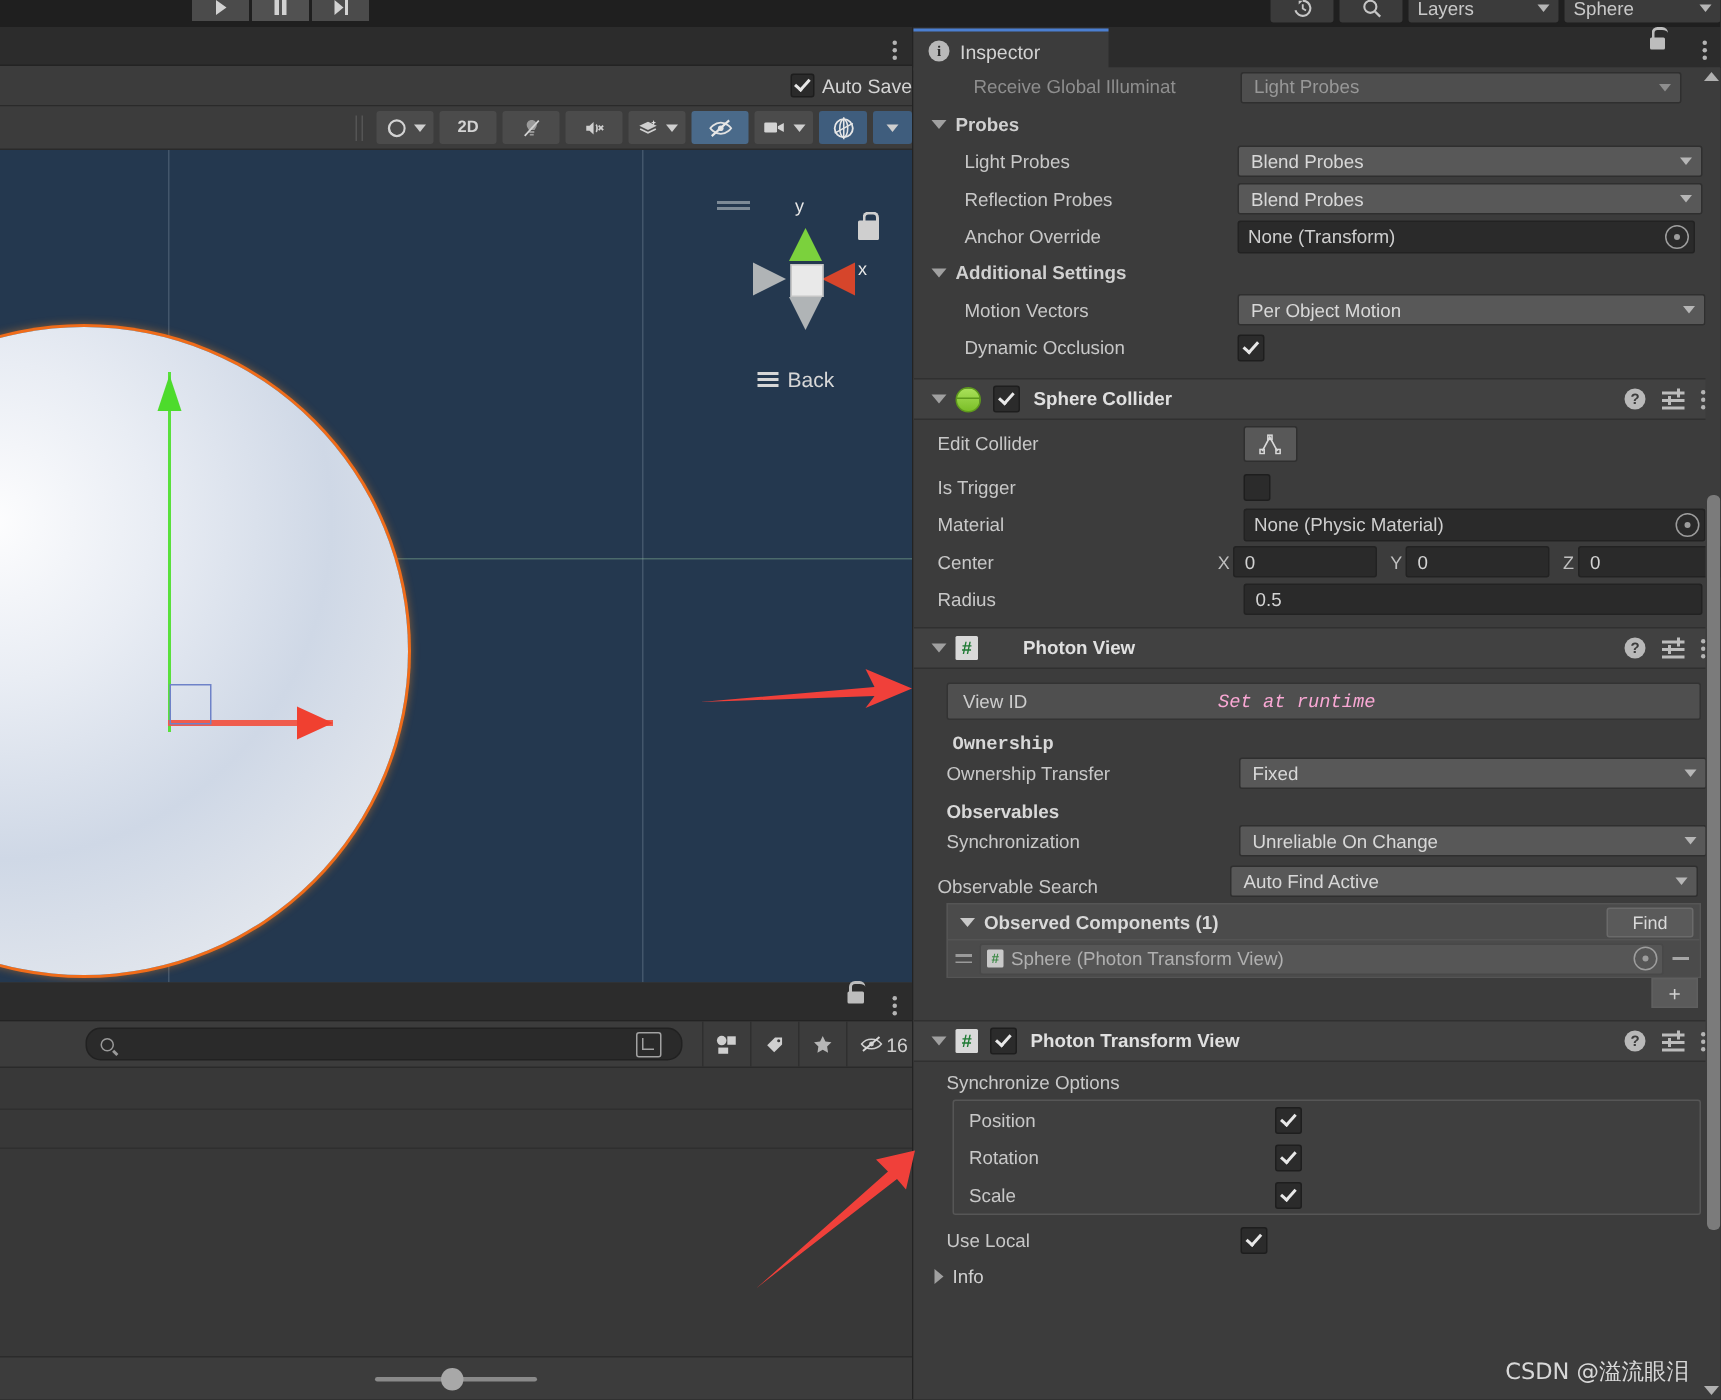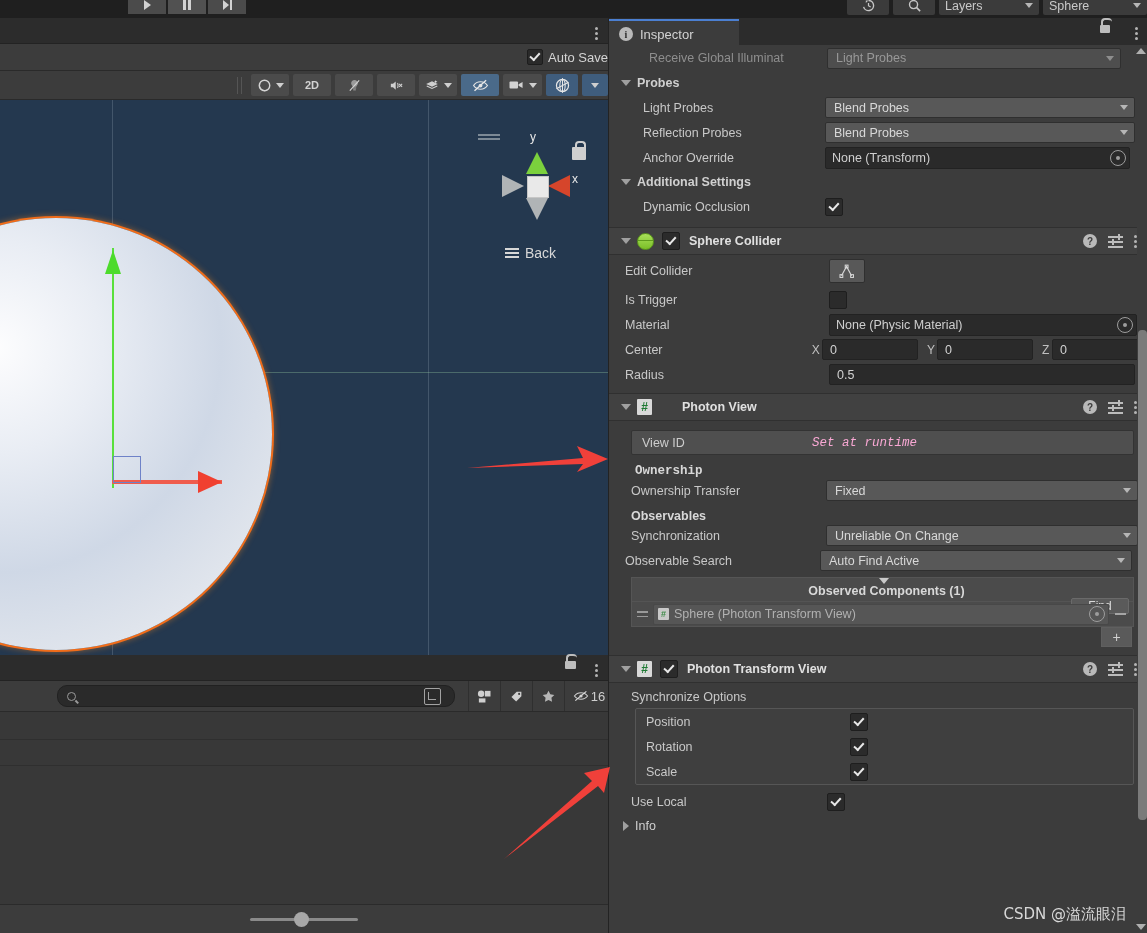--- a/index.html
+++ b/index.html
@@ -345,21 +345,21 @@
     height:23px;background:#4f4f4f;border:1px solid #333;border-radius:2px;
     display:flex;align-items:center;color:#cdcdcd;font-size:12.5px;
   }
   .italic { font-style:italic; color:#f9a8d4;font-family:Liberation Mono, monospace;}
   .subhead { font-size:12.5px;font-weight:bold;color:#d8d8d8;}
   .obs-box {
     background:#4b4b4b; border:1px solid #555;
   }
   .obs-head {
     display:flex;align-items:center;height:23px;padding-left:8px;
-    font-size:12.5px;font-weight:bold;color:#d8d8d8;flex-direction:column;
+    font-size:12.5px;font-weight:bold;color:#d8d8d8;
   }
   .find-btn {
     margin-left:auto;margin-right:4px;width:56px;height:18px;background:#5a5a5a;
     border:1px solid #6a6a6a;border-radius:2px;
     display:flex;align-items:center;justify-content:center;color:#d9d9d9;font-size:12px;font-weight:normal;
   }
   .obs-row {
     display:flex;align-items:center;height:24px;padding-left:5px; background:#4b4b4b;
     border-top:1px solid #545454;
   }
@@ -695,20 +695,27 @@
               <i></i>
             </span>
         </span>
       </div>
 
       <div class="sect-head">
         <span class="foldout"></span>
         <span>Additional Settings</span>
       </div>
 
+      <div class="prop-row">
+        <span class="prop-label ind">Motion Vectors</span>
+        <span class="dropdown" style="width:296px;">
+          <span>Per Object Motion</span>
+          <span class="caret-dn"></span>
+        </span>
+      </div>
 
       <div class="prop-row">
         <span class="prop-label ind">Dynamic Occlusion</span>
         <span class="small-cb on"></span>
       </div>
 
       <div style="height:8px;"></div>
 
       <div class="comp-header">
         <span class="foldout"></span>
@@ -825,21 +832,21 @@
       <div style="padding:6px 0 0 22px;" class="subhead">Observables</div>
 
       <div class="prop-row" style="padding-left:22px;">
         <span class="prop-label" style="width:195px;">Synchronization</span>
         <span class="dropdown" style="width:296px;">
           <span>Unreliable On Change</span>
           <span class="caret-dn"></span>
         </span>
       </div>
 
-      <div class="prop-row" style="">
+      <div class="prop-row" style="align-items:flex-end;">
         <span class="prop-label" style="width:195px;">Observable Search</span>
         <span class="dropdown" style="width:296px;">
           <span>Auto Find Active</span>
           <span class="caret-dn"></span>
         </span>
       </div>
 
       <div style="margin:4px 14px 0 22px;" class="obs-box">
         <div class="obs-head">
           <span class="foldout" style="border-top-color:#c9c9c9;"></span>

